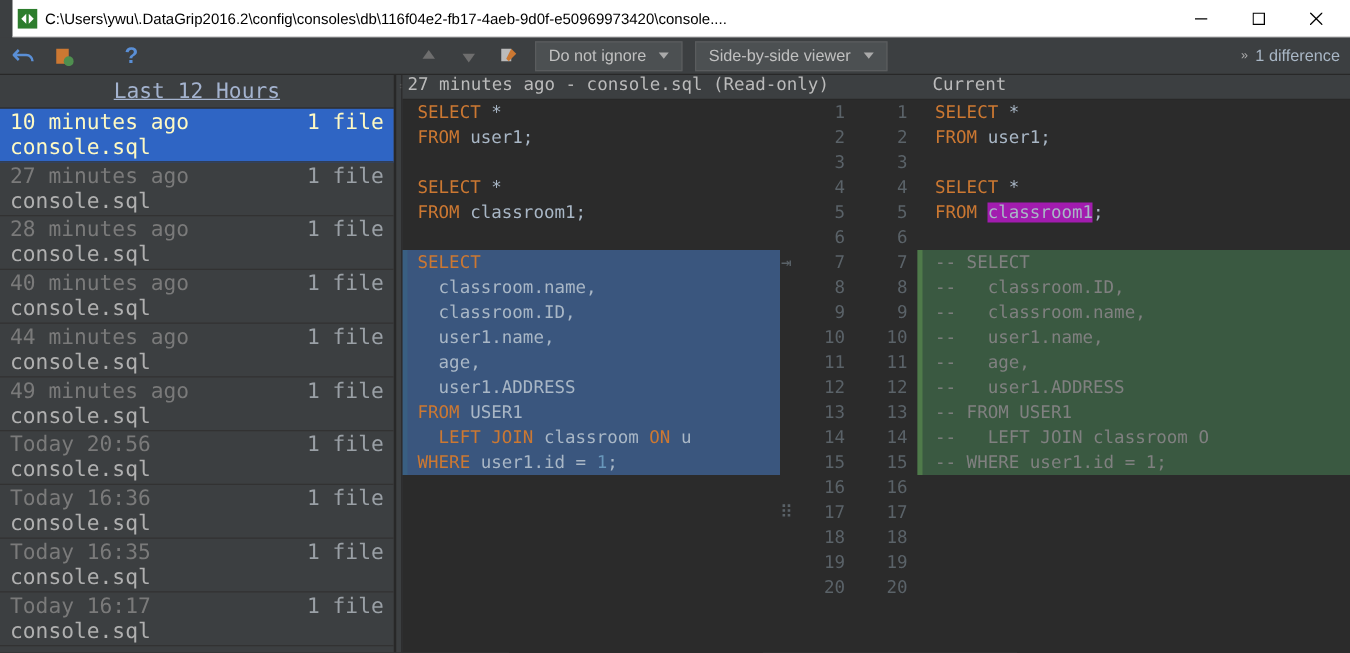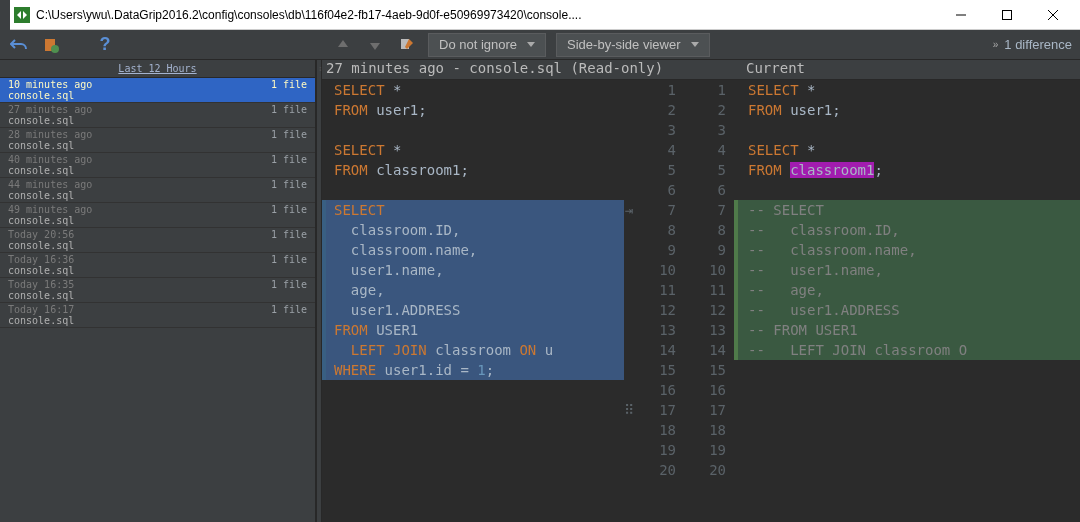--- a/index.html
+++ b/index.html
@@ -12,21 +12,21 @@
 
 .toolbar { height:30px; background:#3c3f41; display:flex; align-items:center; padding:0 8px; gap:8px; border-bottom:1px solid #282828; }
 .toolbar .tb-left { display:flex; align-items:center; gap:10px; width:316px; }
 .toolbar .tb-center { display:flex; align-items:center; gap:10px; flex:1; }
 .toolbar .tb-right { display:flex; align-items:center; gap:6px; color:#a9b7c6; }
 .toolbar .tb-icon { width:22px; height:22px; display:flex; align-items:center; justify-content:center; color:#8a8a8a; }
 .toolbar .tb-select { background:#4c5052; border:1px solid #5a5c5e; padding:2px 10px; color:#c0c0c0; display:flex; align-items:center; gap:6px; height:24px; }
 
 .main { display:flex; height:calc(522px - 60px); }
 
-.sidebar { width:316px; background:#3c3f41; border-right:1px solid #282828; font-family:Consolas,monospace; font-size:10px; overflow:hidden; }
+.sidebar { width:316px; background:#3c3f41; border-right:1px solid #282828; font-family:Consolas,monospace; font-size:17px; overflow:hidden; }
 .sidebar .sb-header { text-align:center; color:#a4b3cf; text-decoration:underline; padding:3px 0; border-bottom:1px solid #282828; }
 .sb-item { padding:1px 8px 1px 8px; border-bottom:1px solid #323232; }
 .sb-item.sel { background:#2f65c4; color:#fff; }
 .sb-item .row1 { display:flex; justify-content:space-between; }
 .sb-item .time { color:#7a7a7a; }
 .sb-item .files { color:#9aa0a6; }
 .sb-item.sel .time,.sb-item.sel .files,.sb-item.sel .fname { color:#fef9c3; }
 .sb-item .fname { color:#b0b0b0; }
 
 .diff-area { flex:1; display:flex; flex-direction:column; background:#2b2b2b; }
@@ -228,22 +228,22 @@
     </div>
     <div class="diff-body">
       <div class="pane-left" id="pane-left">
           <div class="line"><span class="kw">SELECT</span><span class="id"> *</span></div>
           <div class="line"><span class="kw">FROM</span><span class="id"> user1;</span></div>
           <div class="line">&nbsp;</div>
           <div class="line"><span class="kw">SELECT</span><span class="id"> *</span></div>
           <div class="line"><span class="kw">FROM</span><span class="id"> classroom1;</span></div>
           <div class="line">&nbsp;</div>
           <div class="line hl-left border-marker-left"><span class="kw">SELECT</span></div>
+          <div class="line hl-left border-marker-left"><span class="id">  classroom.name,</span></div>
           <div class="line hl-left border-marker-left"><span class="id">  classroom.ID,</span></div>
-          <div class="line hl-left border-marker-left"><span class="id">  classroom.name,</span></div>
           <div class="line hl-left border-marker-left"><span class="id">  user1.name,</span></div>
           <div class="line hl-left border-marker-left"><span class="id">  age,</span></div>
           <div class="line hl-left border-marker-left"><span class="id">  user1.ADDRESS</span></div>
           <div class="line hl-left border-marker-left"><span class="kw">FROM</span><span class="id"> USER1</span></div>
           <div class="line hl-left border-marker-left"><span class="kw">  LEFT JOIN</span><span class="id"> classroom </span><span class="kw">ON</span><span class="id"> u</span></div>
           <div class="line hl-left border-marker-left"><span class="kw">WHERE</span><span class="id"> user1.id = </span><span class="num">1</span><span class="id">;</span></div>
         </div>
       <div class="gutter-mid">
         <div class="gutter-sym" id="gut-syml">
             <div class="line"></div>
@@ -320,20 +320,21 @@
           <div class="line"><span class="kw">FROM</span><span class="id"> </span><span class="sel-token">classroom1</span><span class="id">;</span></div>
           <div class="line">&nbsp;</div>
           <div class="line hl-right-green border-marker-right"><span class="cmt">-- SELECT</span></div>
           <div class="line hl-right-green border-marker-right"><span class="cmt">--   classroom.ID,</span></div>
           <div class="line hl-right-green border-marker-right"><span class="cmt">--   classroom.name,</span></div>
           <div class="line hl-right-green border-marker-right"><span class="cmt">--   user1.name,</span></div>
           <div class="line hl-right-green border-marker-right"><span class="cmt">--   age,</span></div>
           <div class="line hl-right-green border-marker-right"><span class="cmt">--   user1.ADDRESS</span></div>
           <div class="line hl-right-green border-marker-right"><span class="cmt">-- FROM USER1</span></div>
           <div class="line hl-right-green border-marker-right"><span class="cmt">--   LEFT JOIN classroom O</span></div>
+          <div class="line hl-right-green border-marker-right"><span class="cmt">-- WHERE user1.id = 1;</span></div>
           <div class="line">&nbsp;</div>
           <div class="line">&nbsp;</div>
           <div class="line">&nbsp;</div>
           <div class="line">&nbsp;</div>
           <div class="line">&nbsp;</div>
         </div>
     </div>
   </div>
 </div>
 

